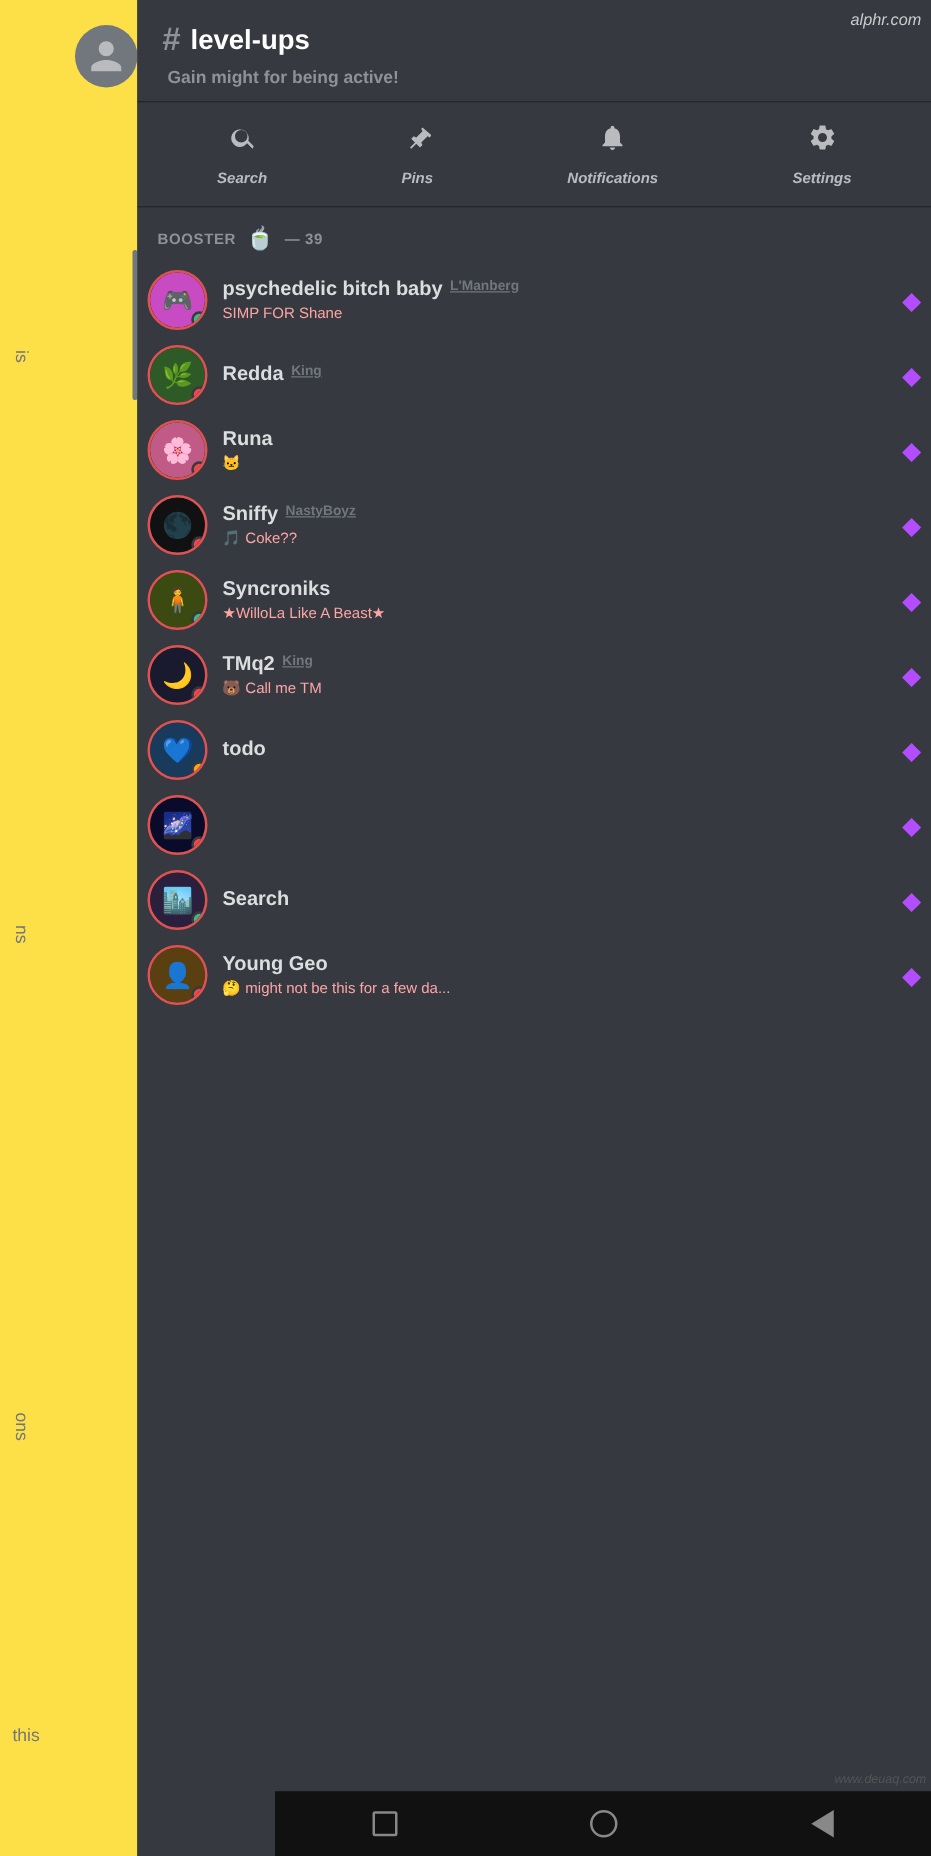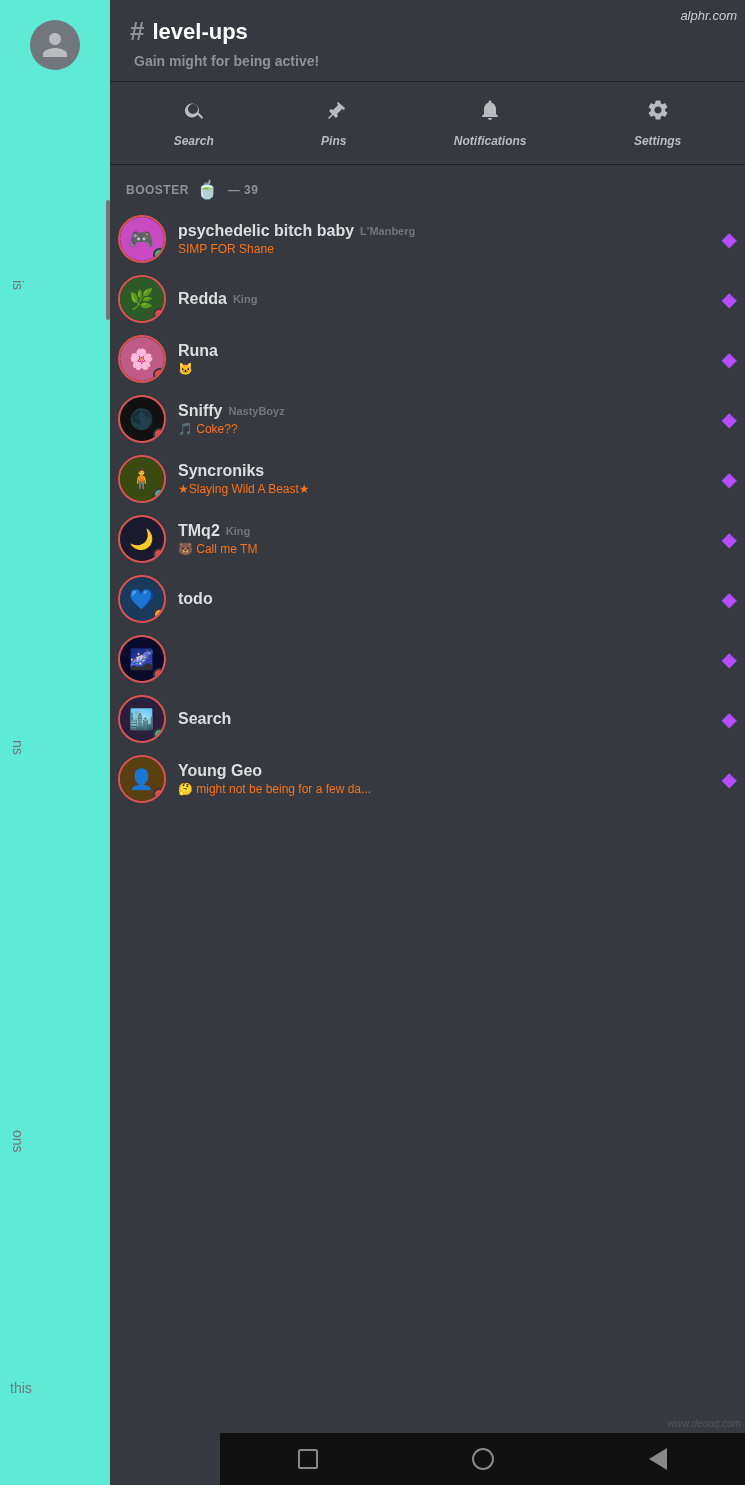--- a/index.html
+++ b/index.html
@@ -23,24 +23,24 @@
       font-style: italic;
     }
 
     
     .sidebar {
       position: absolute;
       left: 0;
       top: 0;
       width: 110px;
       height: 1485px;
-      background: #5eead4;
+      background: #fde047;
       display: flex;
       flex-direction: column;
-      align-items: center;
+      align-items: flex-end;
       padding-top: 20px;
     }
 
     .sidebar-avatar {
       width: 50px;
       height: 50px;
       border-radius: 50%;
       background: #72767d;
       display: flex;
       align-items: center;
@@ -217,40 +217,41 @@
       overflow: hidden;
     }
 
     .member-info {
       flex: 1;
       min-width: 0;
     }
 
     .member-name-row {
       display: flex;
-      align-items: center;
+      align-items: flex-start;
       gap: 6px;
       flex-wrap: wrap;
     }
 
     .member-name {
       font-size: 16px;
       font-weight: 600;
       color: #dcddde;
     }
 
     .member-tag {
       font-size: 11px;
       color: #72767d;
       font-weight: 600;
+      text-decoration: underline;
     }
 
     .member-status {
       font-size: 12px;
-      color: #f97316;
+      color: #fca5a5;
       margin-top: 2px;
       display: flex;
       align-items: center;
       gap: 4px;
       white-space: nowrap;
       overflow: hidden;
       text-overflow: ellipsis;
     }
 
     .boost-icon {
@@ -467,21 +468,21 @@
         </div>
         <div class="member-row">
           <div class="avatar-wrapper">
             <div class="avatar-circle" style="background: rgb(58, 74, 16); font-size: 20px;">🧍</div>
             <div class="status-green-dot"></div>
           </div>
           <div class="member-info">
             <div class="member-name-row">
               <span class="member-name">Syncroniks</span>
             </div>
-            <div class="member-status">★Slaying Wild A Beast★</div>
+            <div class="member-status">★WilloLa Like A Beast★</div>
           </div>
           <span class="boost-icon">◆</span>
         </div>
         <div class="member-row">
           <div class="avatar-wrapper">
             <div class="avatar-circle" style="background: rgb(26, 26, 46); font-size: 20px;">🌙</div>
             <div class="status-red-dot"></div>
           </div>
           <div class="member-info">
             <div class="member-name-row">
@@ -525,21 +526,21 @@
         </div>
         <div class="member-row">
           <div class="avatar-wrapper">
             <div class="avatar-circle" style="background: rgb(90, 64, 16); font-size: 20px;">👤</div>
             <div class="status-red-dot"></div>
           </div>
           <div class="member-info">
             <div class="member-name-row">
               <span class="member-name">Young Geo</span>
             </div>
-            <div class="member-status">🤔 might not be being for a few da...</div>
+            <div class="member-status">🤔 might not be this for a few da...</div>
           </div>
           <span class="boost-icon">◆</span>
         </div>
       </div>
   </div>
 
   <div class="android-nav">
     <div class="nav-btn">
       <div class="nav-square"></div>
     </div>

